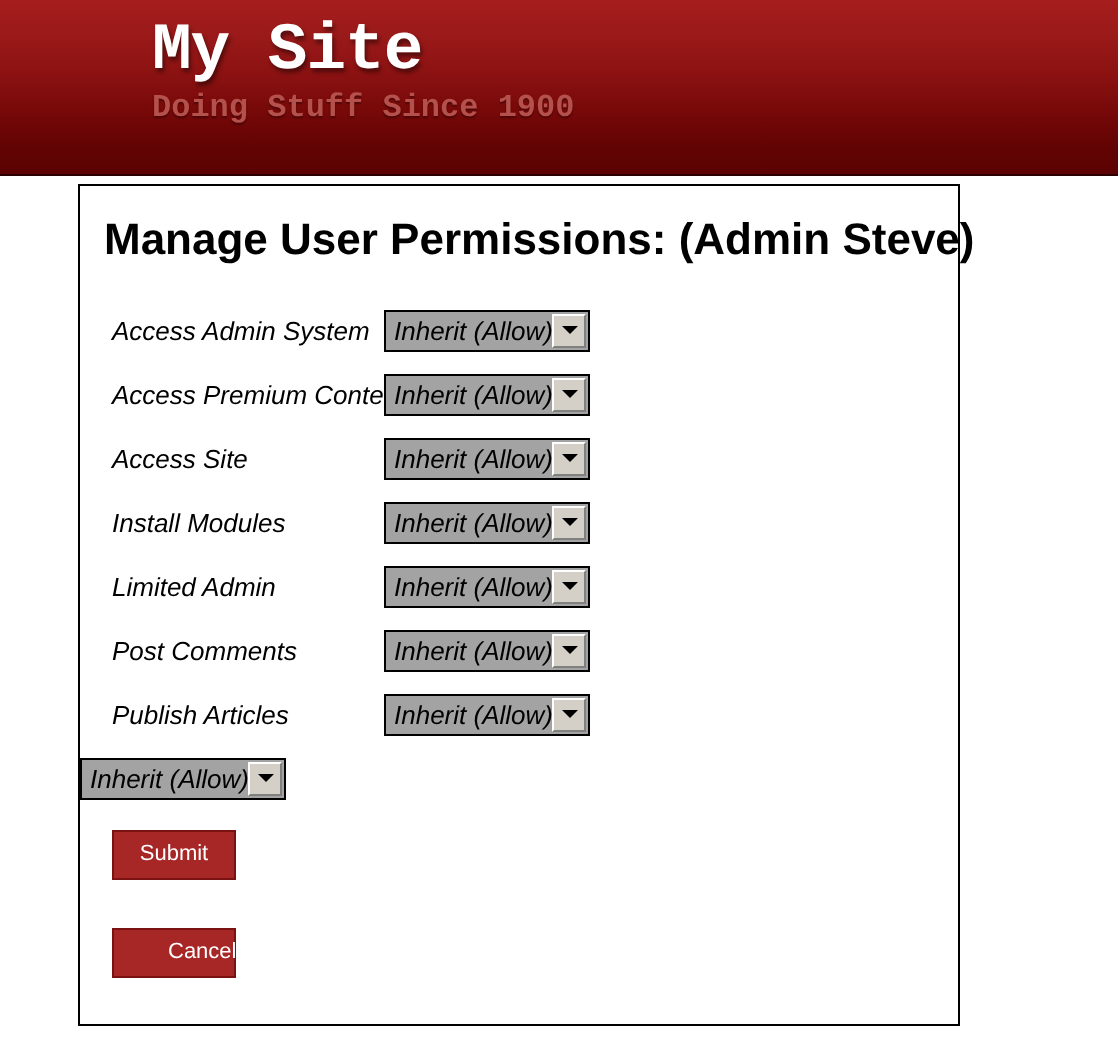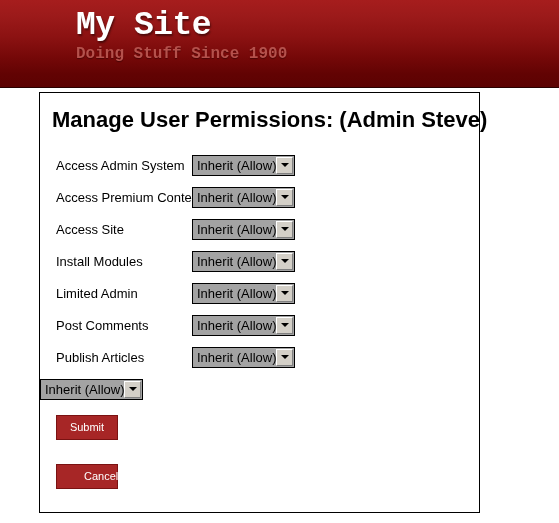--- a/index.html
+++ b/index.html
@@ -92,20 +92,21 @@
     font-size: 22px;
     font-weight: bold;
     color: #000000;
     line-height: 26px;
     white-space: nowrap;
   }
 
   
   .perm-list {
     margin-top: 16px;
+    font-style: italic;
   }
   .perm-row {
     display: flex;
     align-items: center;
     height: 32px;
   }
   .perm-label {
     width: 152px;
     padding-left: 16px;
     box-sizing: border-box;

